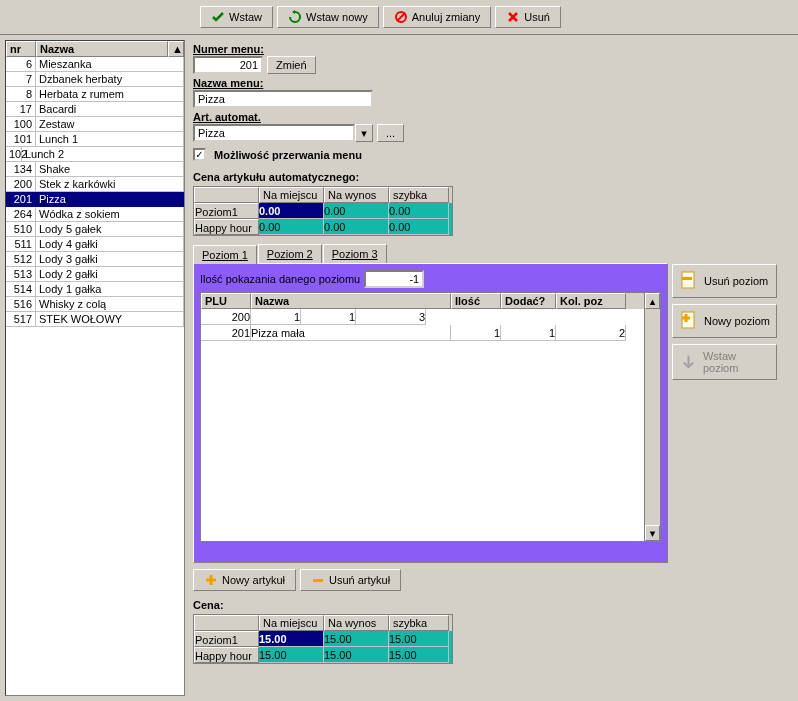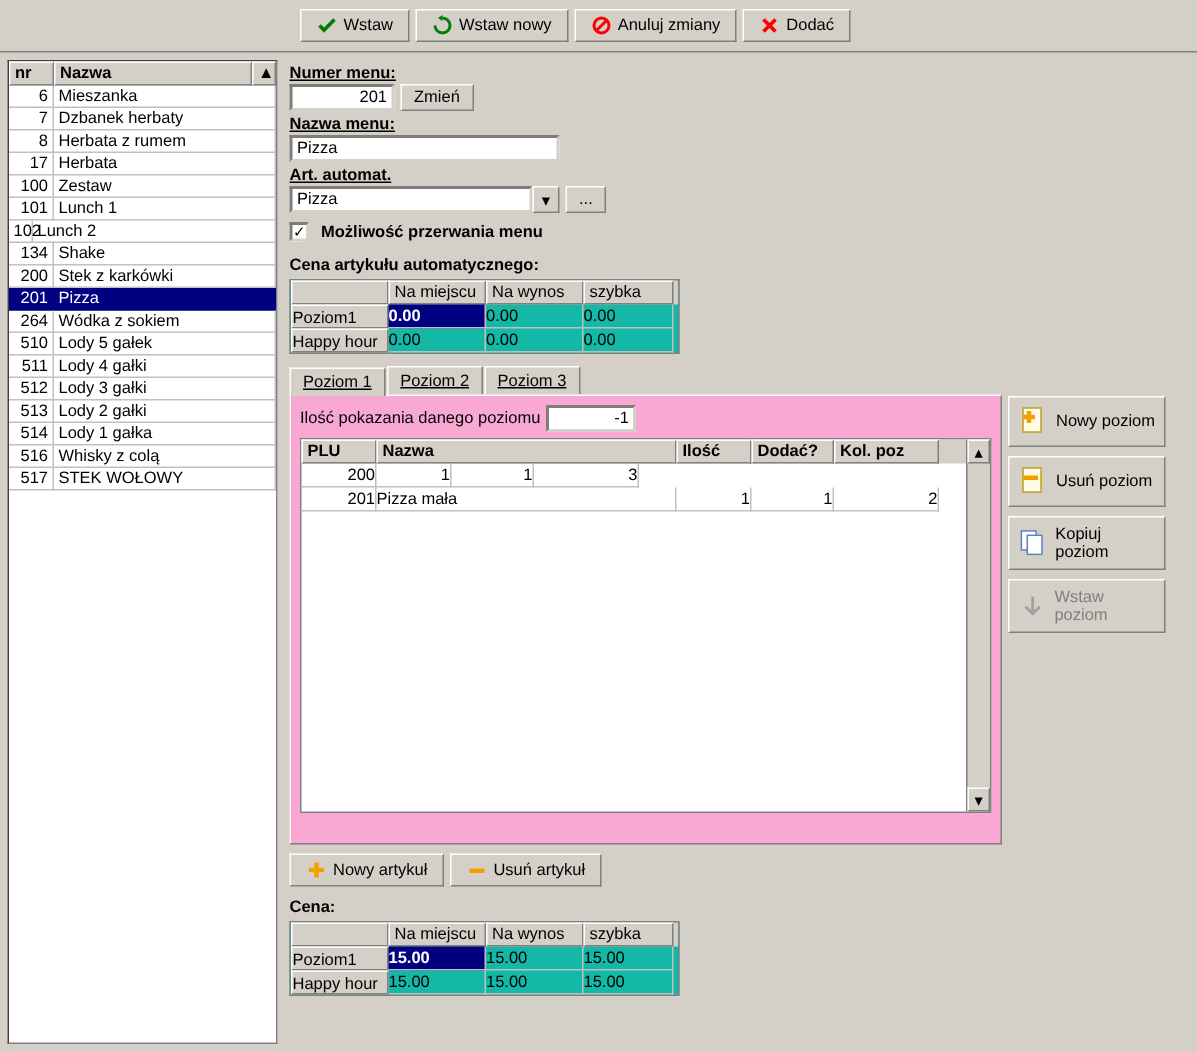--- a/index.html
+++ b/index.html
@@ -24,21 +24,21 @@
 .chk { width:13px; height:13px; border:2px inset #d4d0c8; background:#fff; display:inline-flex; align-items:center; justify-content:center; font-size:10px; margin-right:4px; }
 .grid { border:1px solid #808080; background:#14b8a6; margin:3px 0 8px 0; }
 .grid-head div { font-weight:normal; text-align:left; }
 .grow { display:flex; }
 .grow div { padding:0 0; border-right:1px solid #c0c0c0; border-bottom:1px solid #c0c0c0; height:16px; line-height:16px; }
 .grow .rowhead { background:#d4d0c8; border:1px solid #808080; border-top-color:#fff; border-left-color:#fff; }
 .cell-sel { background:#000080; color:#fff; font-weight:bold; }
 .tabs { display:flex; margin-top:4px;text-decoration:underline; }
 .tab { background:#d4d0c8; border:1px solid #808080; border-top-color:#fff; border-left-color:#fff; padding:3px 8px; border-bottom:none; cursor:pointer; margin-right:1px; }
 .tab.active { border-top:1px solid #fff; position:relative; top:1px; z-index:2; }
-.tabbox { border:1px solid #808080; border-top-color:#fff; border-left-color:#fff; padding:6px; background:#f9a8d4; }
+.tabbox { border:1px solid #808080; border-top-color:#fff; border-left-color:#fff; padding:6px; background:#8b5cf6; }
 .plu-grid { background:#fff; border:1px solid #808080; margin-top:4px; height:250px; position:relative; }
 .scrollv { position:absolute; right:0; top:0; bottom:0; width:16px; background:#d4d0c8; border-left:1px solid #808080; }
 .scrollv .sbtn { height:16px; border:1px solid #808080; border-top-color:#fff; border-left-color:#fff; display:flex; align-items:center; justify-content:center; }
 .sidebtns { position:absolute; right:-110px; top:0; width:105px; }
 .sideb { display:flex; align-items:center; gap:4px; border:1px solid #808080; border-top-color:#fff; border-left-color:#fff; padding:5px; margin-bottom:6px; background:#d4d0c8; cursor:pointer; }
 .sideb.disabled { color:#808080; cursor:default; }
 .iconbox { width:22px; height:22px; display:flex; align-items:center; justify-content:center; }
 .dd { display:flex; }
 .dd .inset { flex:1; }
 .ddbtn { width:18px; border:1px solid #808080; border-top-color:#fff; border-left-color:#fff; background:#d4d0c8; display:flex; align-items:center; justify-content:center; cursor:pointer; }
@@ -65,21 +65,21 @@
     <span class="ic"><svg viewBox="0 0 14 14">
           <circle cx="7" cy="7" r="5" stroke="red" stroke-width="2" fill="none"></circle>
           <line x1="3" y1="11" x2="11" y2="3" stroke="red" stroke-width="2"></line>
         </svg></span>
     <span>Anuluj zmiany</span>
   </button>
   <button class="tbtn">
     <span class="ic"><svg viewBox="0 0 14 14">
           <path d="M3 3 L11 11 M11 3 L3 11" stroke="red" stroke-width="2.5"></path>
         </svg></span>
-    <span>Dodać</span>
+    <span>Usuń</span>
   </button>
 </div>
 
 <div class="main">
 
   <div class="left">
     <div class="left-head">
       <div style="width:30px">nr</div>
       <div style="flex:1">Nazwa</div>
       <div style="width:16px">▲</div>
@@ -92,21 +92,21 @@
         <div class="lrow">
           <div class="numr" style="width:30px">7</div>
           <div style="flex:1">Dzbanek herbaty</div>
         </div>
         <div class="lrow">
           <div class="numr" style="width:30px">8</div>
           <div style="flex:1">Herbata z rumem</div>
         </div>
         <div class="lrow">
           <div class="numr" style="width:30px">17</div>
-          <div style="flex:1">Herbata</div>
+          <div style="flex:1">Bacardi</div>
         </div>
         <div class="lrow">
           <div class="numr" style="width:30px">100</div>
           <div style="flex:1">Zestaw</div>
         </div>
         <div class="lrow">
           <div class="numr" style="width:30px">101</div>
           <div style="flex:1">Lunch 1</div>
         </div>
         <div class="lrow">
@@ -245,42 +245,33 @@
           <div class="sbtn">▴</div>
           <div style="position:absolute;bottom:0;left:0;right:0" class="sbtn">▾</div>
         </div>
       </div>
 
       <div class="sidebtns">
         <div class="sideb">
           <span class="iconbox">
               <svg viewBox="0 0 22 22">
                 <rect x="4" y="2" width="12" height="16" fill="#fffbe6" stroke="#c0a020"></rect>
+                <rect x="4" y="7" width="10" height="3" fill="#f0a000"></rect>
+              </svg>
+            </span>
+          <span>Usuń poziom</span>
+        </div>
+        <div class="sideb">
+          <span class="iconbox">
+              <svg viewBox="0 0 22 22">
+                <rect x="4" y="2" width="12" height="16" fill="#fffbe6" stroke="#c0a020"></rect>
                 <path d="M4 8 H12 M8 4 V12" stroke="#f0a000" stroke-width="3"></path>
               </svg>
             </span>
           <span>Nowy poziom</span>
-        </div>
-        <div class="sideb">
-          <span class="iconbox">
-              <svg viewBox="0 0 22 22">
-                <rect x="4" y="2" width="12" height="16" fill="#fffbe6" stroke="#c0a020"></rect>
-                <rect x="4" y="7" width="10" height="3" fill="#f0a000"></rect>
-              </svg>
-            </span>
-          <span>Usuń poziom</span>
-        </div>
-        <div class="sideb">
-          <span class="iconbox">
-              <svg viewBox="0 0 22 22">
-                <rect x="3" y="3" width="10" height="13" fill="#fff" stroke="#6080c0"></rect>
-                <rect x="7" y="6" width="10" height="13" fill="#fff" stroke="#6080c0"></rect>
-              </svg>
-            </span>
-          <span>Kopiuj poziom</span>
         </div>
         <div class="sideb disabled">
           <span class="iconbox">
               <svg viewBox="0 0 22 22">
                 <path d="M11 4 V14 M6 11 L11 16 L16 11" fill="none" stroke="#a0a0a0" stroke-width="2"></path>
               </svg>
             </span>
           <span>Wstaw poziom</span>
         </div>
       </div>

